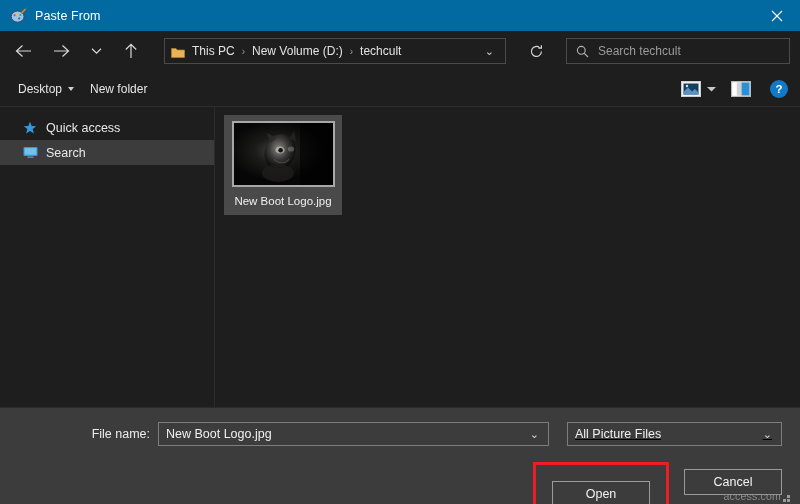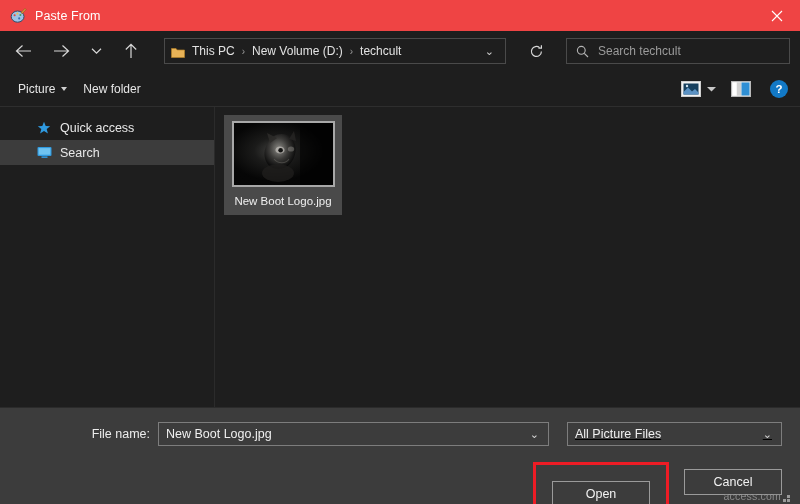--- a/index.html
+++ b/index.html
@@ -15,21 +15,21 @@
   .window {
     position: relative;
     width: 800px; height: 504px;
     background: #1e1e1e;
     display: flex; flex-direction: column;
   }
 
   
   .titlebar {
     height: 31px;
-    background: #ef4444;
+    background: #0369a1;
     display: flex; align-items: center;
     flex: none;
     position: relative;
   }
   .title-icon {
     width: 17px; height: 17px;
     margin-left: 10px; margin-right: 8px;
     position: relative; flex: none;
   }
   .title-text {
@@ -158,21 +158,21 @@
   }
   .sidebar {
     width: 214px; flex: none;
     background: #1e1e1e;
     border-right: 1px solid #2b2b2b;
     padding-top: 8px;
   }
   .side-item {
     height: 25px;
     display: flex; align-items: center;
-    padding-left: 36px;
+    padding-left: 22px;
     gap: 8px;
     color: #e8e8e8;
     font-size: 12.5px;
   }
   .side-item.selected { background: #3c3c3c; }
   .side-ico { width: 16px; height: 16px; flex: none; display:flex; align-items:center; justify-content:center; }
 
   .filepane {
     flex: 1 1 auto;
     background: #1e1e1e;
@@ -352,21 +352,21 @@
           <circle cx="5.3" cy="5.3" r="3.9" stroke="#b5b5b5" stroke-width="1.1" fill="none"></circle>
           <path d="M8.3 8.3 L12 12" stroke="#b5b5b5" stroke-width="1.1"></path>
         </svg>
       </span>
       <span class="search-ph">Search techcult</span>
     </div>
   </div>
 
   <div class="toolbar">
     <div class="tb-item">
-      <span>Picture</span>
+      <span>Desktop</span>
       <span class="caret-small"></span>
     </div>
     <div class="tb-item">
       <span>New folder</span>
     </div>
     <div class="tb-spacer"></div>
 
     <div class="view-icon">
       <svg width="20" height="16" viewBox="0 0 20 16">
         <rect x="0.5" y="0.5" width="19" height="15" fill="#f2f2f2" stroke="#cfcfcf"></rect>

